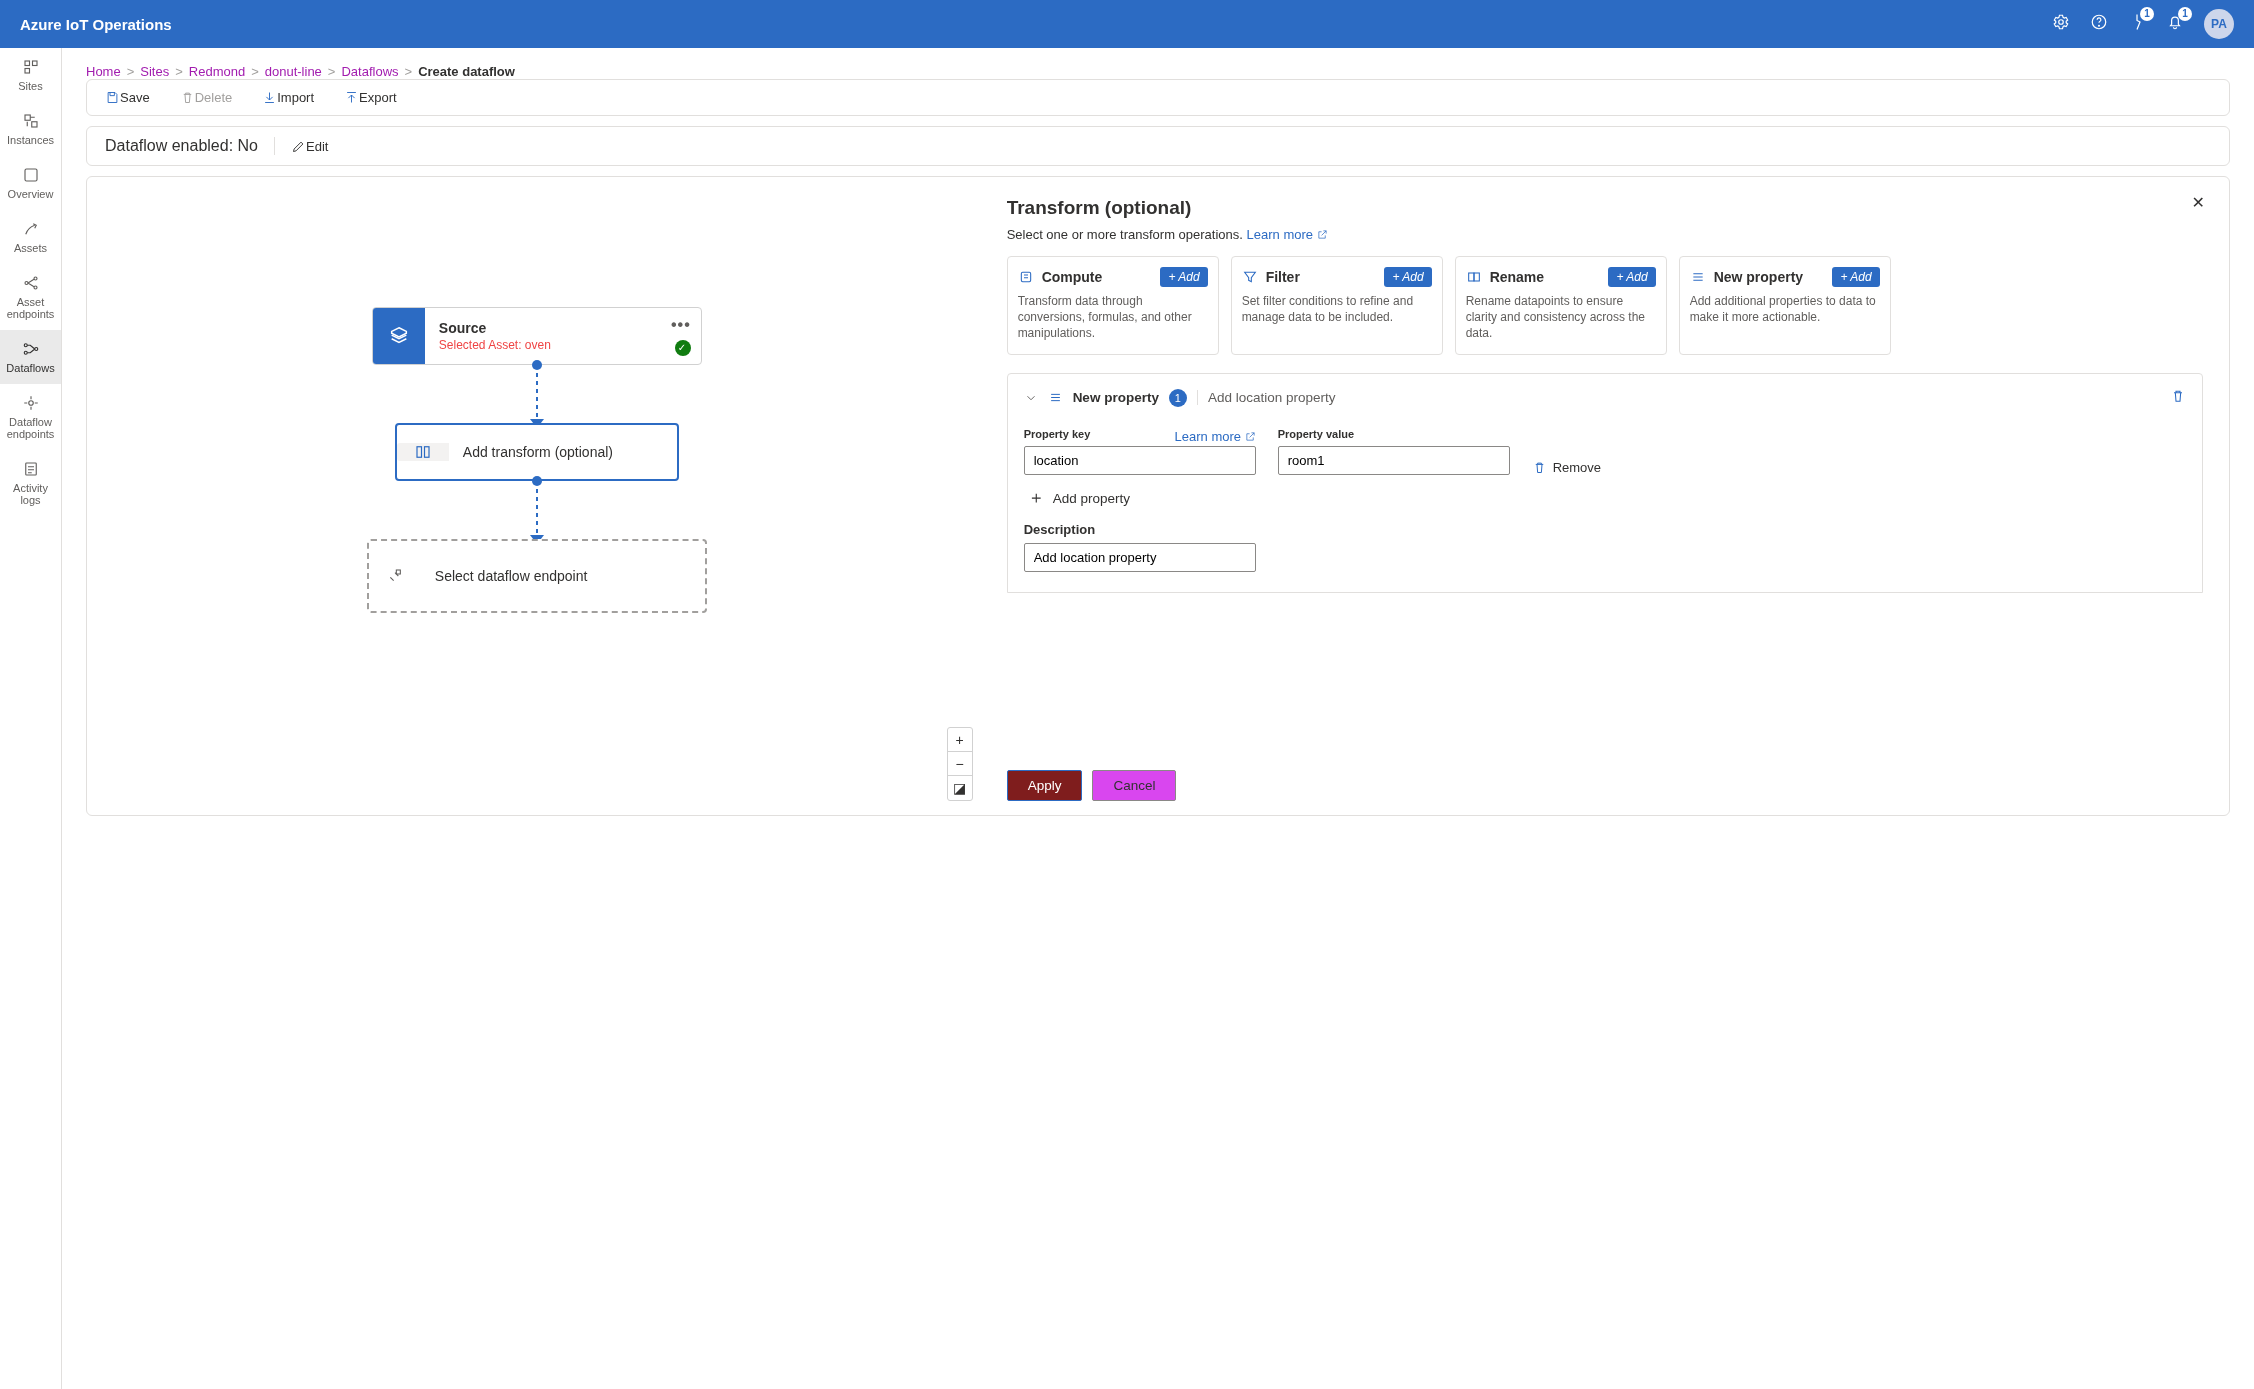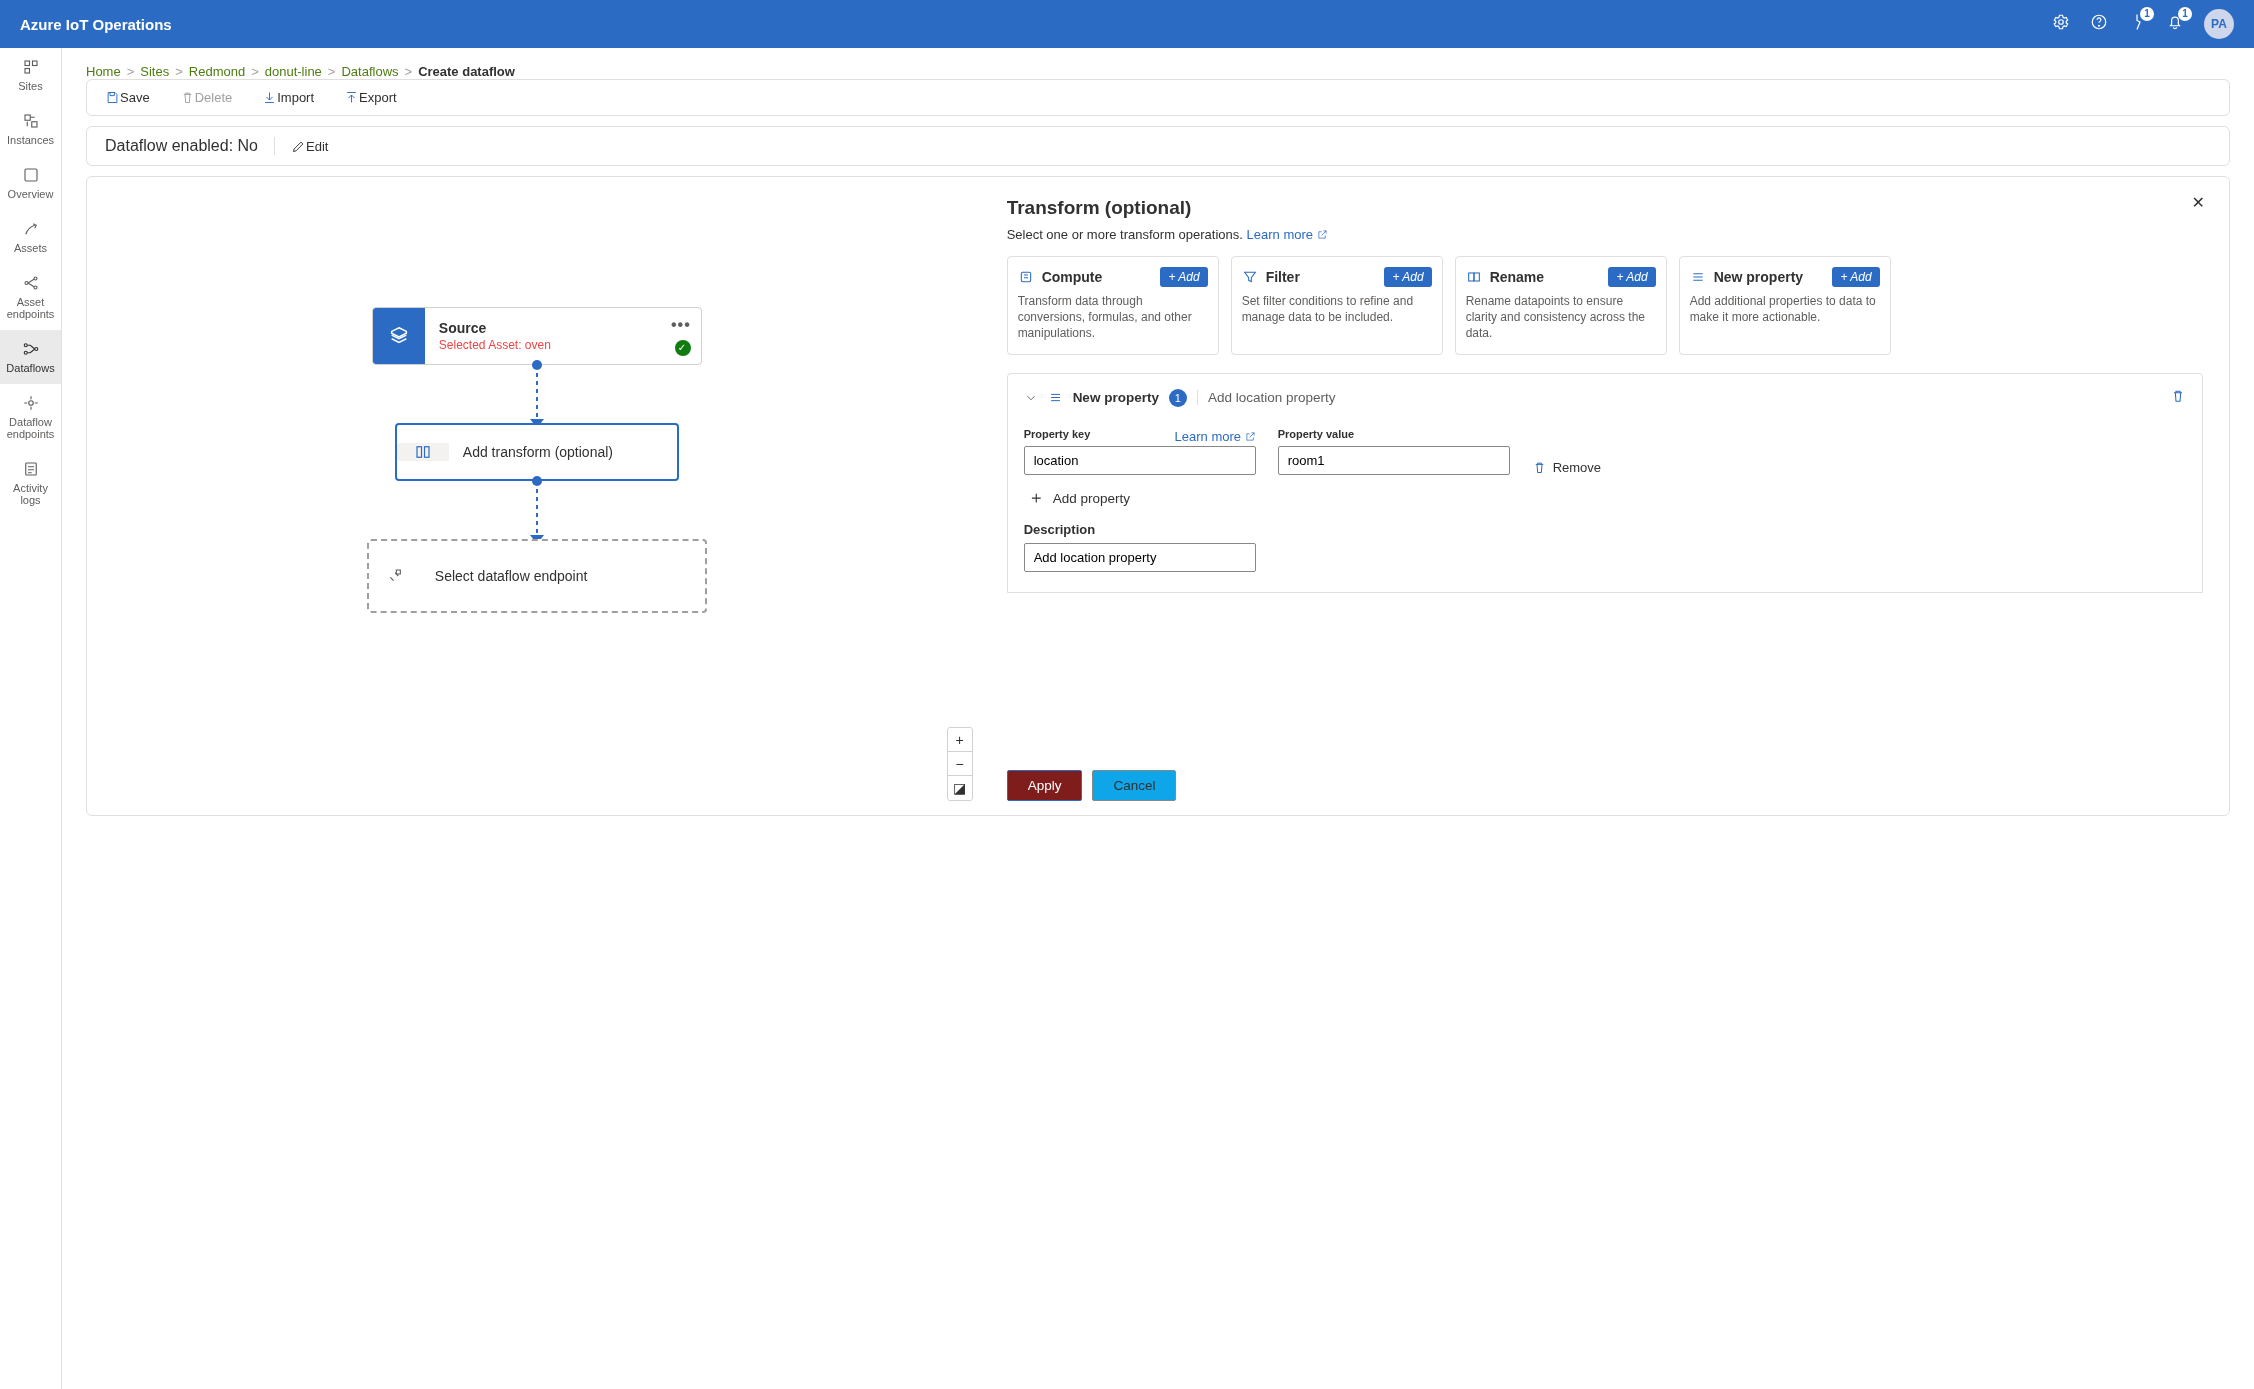--- a/index.html
+++ b/index.html
@@ -16,21 +16,21 @@
 
 .leftnav { position:fixed; top:48px; bottom:0; left:0; width:62px; border-right:1px solid #e1dfdd; background:#fff; }
 .navitem { display:flex; flex-direction:column; align-items:center; justify-content:center; padding:10px 2px; cursor:pointer; font-size:11px; color:#605e5c; text-align:center; }
 .navitem.active { background:#eaeaea; color:#323130;}
 .navitem svg { width:18px; height:18px; margin-bottom:4px; stroke:#605e5c; fill:none; stroke-width:1.5;}
 .navitem.active svg { stroke:#323130;}
 
 
 .main { position:absolute; top:48px; left:62px; right:0; bottom:0; overflow:auto; padding:16px 24px 24px 24px; }
 .breadcrumb { font-size:13px; color:#605e5c; display:flex; flex-wrap:wrap; gap:6px; }
-.breadcrumb a { color:#4d7c0f; text-decoration:none; cursor:pointer;}
+.breadcrumb a { color:#a21caf; text-decoration:none; cursor:pointer;}
 .breadcrumb .sep { color:#a19f9d;}
 .breadcrumb .current { color:#323130; font-weight:600;}
 h1.page { font-size:26px; font-weight:600; color:#2c6bc3; margin:8px 0 12px;}
 
 .cmdbar, .statusbar { border:1px solid #e1dfdd; border-radius:6px; padding:10px 18px; display:flex; align-items:center; gap:30px; margin-bottom:10px;}
 .cmdbtn { display:flex; align-items:center; cursor:pointer; font-size:13px; color:#323130;}
 .cmdbtn.disabled { color:#a19f9d; cursor:default;}
 .cmdbtn svg { width:15px; height:15px; stroke:currentColor; fill:none; stroke-width:1.5;}
 .statusbar { gap:16px; }
 .divider { width:1px; height:18px; background:#e1dfdd;}
@@ -89,21 +89,21 @@
 .field .lblrow a { color:#2c6bc3; font-weight:400; font-size:13px; text-decoration:none;}
 input[type=text]{ border:1px solid #8a8886; border-radius:2px; padding:6px 9px; font-size:13px; width:232px;}
 .removebtn { display:flex; align-items:center; gap:6px; color:#323130; cursor:pointer; font-size:13px;}
 .removebtn svg{stroke:#2c6bc3;}
 .addprop { display:flex; align-items:center; gap:8px; margin:16px 0 16px 4px; cursor:pointer; font-size:13.5px;}
 .descf label { font-size:13px; font-weight:600; margin-bottom:6px; display:block;}
 
 .actions { position:absolute; left:20px; bottom:14px; display:flex; gap:10px;}
 .btn { padding:7px 20px; font-size:13.5px; border-radius:2px; cursor:pointer;}
 .btn.primary { background:#7f1d1d; color:#fff; border:1px solid #2c6bc3;}
-.btn.secondary { background:#0ea5e9; color:#323130; border:1px solid #8a8886;}
+.btn.secondary { background:#d946ef; color:#323130; border:1px solid #8a8886;}
 
 svg.ic1{width:16px;height:16px;stroke:#2c6bc3;fill:none;stroke-width:1.6;}
 svg.icw{width:18px;height:18px;stroke:#fff;fill:none;stroke-width:1.6;}
 svg.icg{width:16px;height:16px;stroke:#605e5c;fill:none;stroke-width:1.6;}
 </style>
 </head>
 <body>
 
 <div class="topbar">
   <div class="title">Azure IoT Operations</div>

